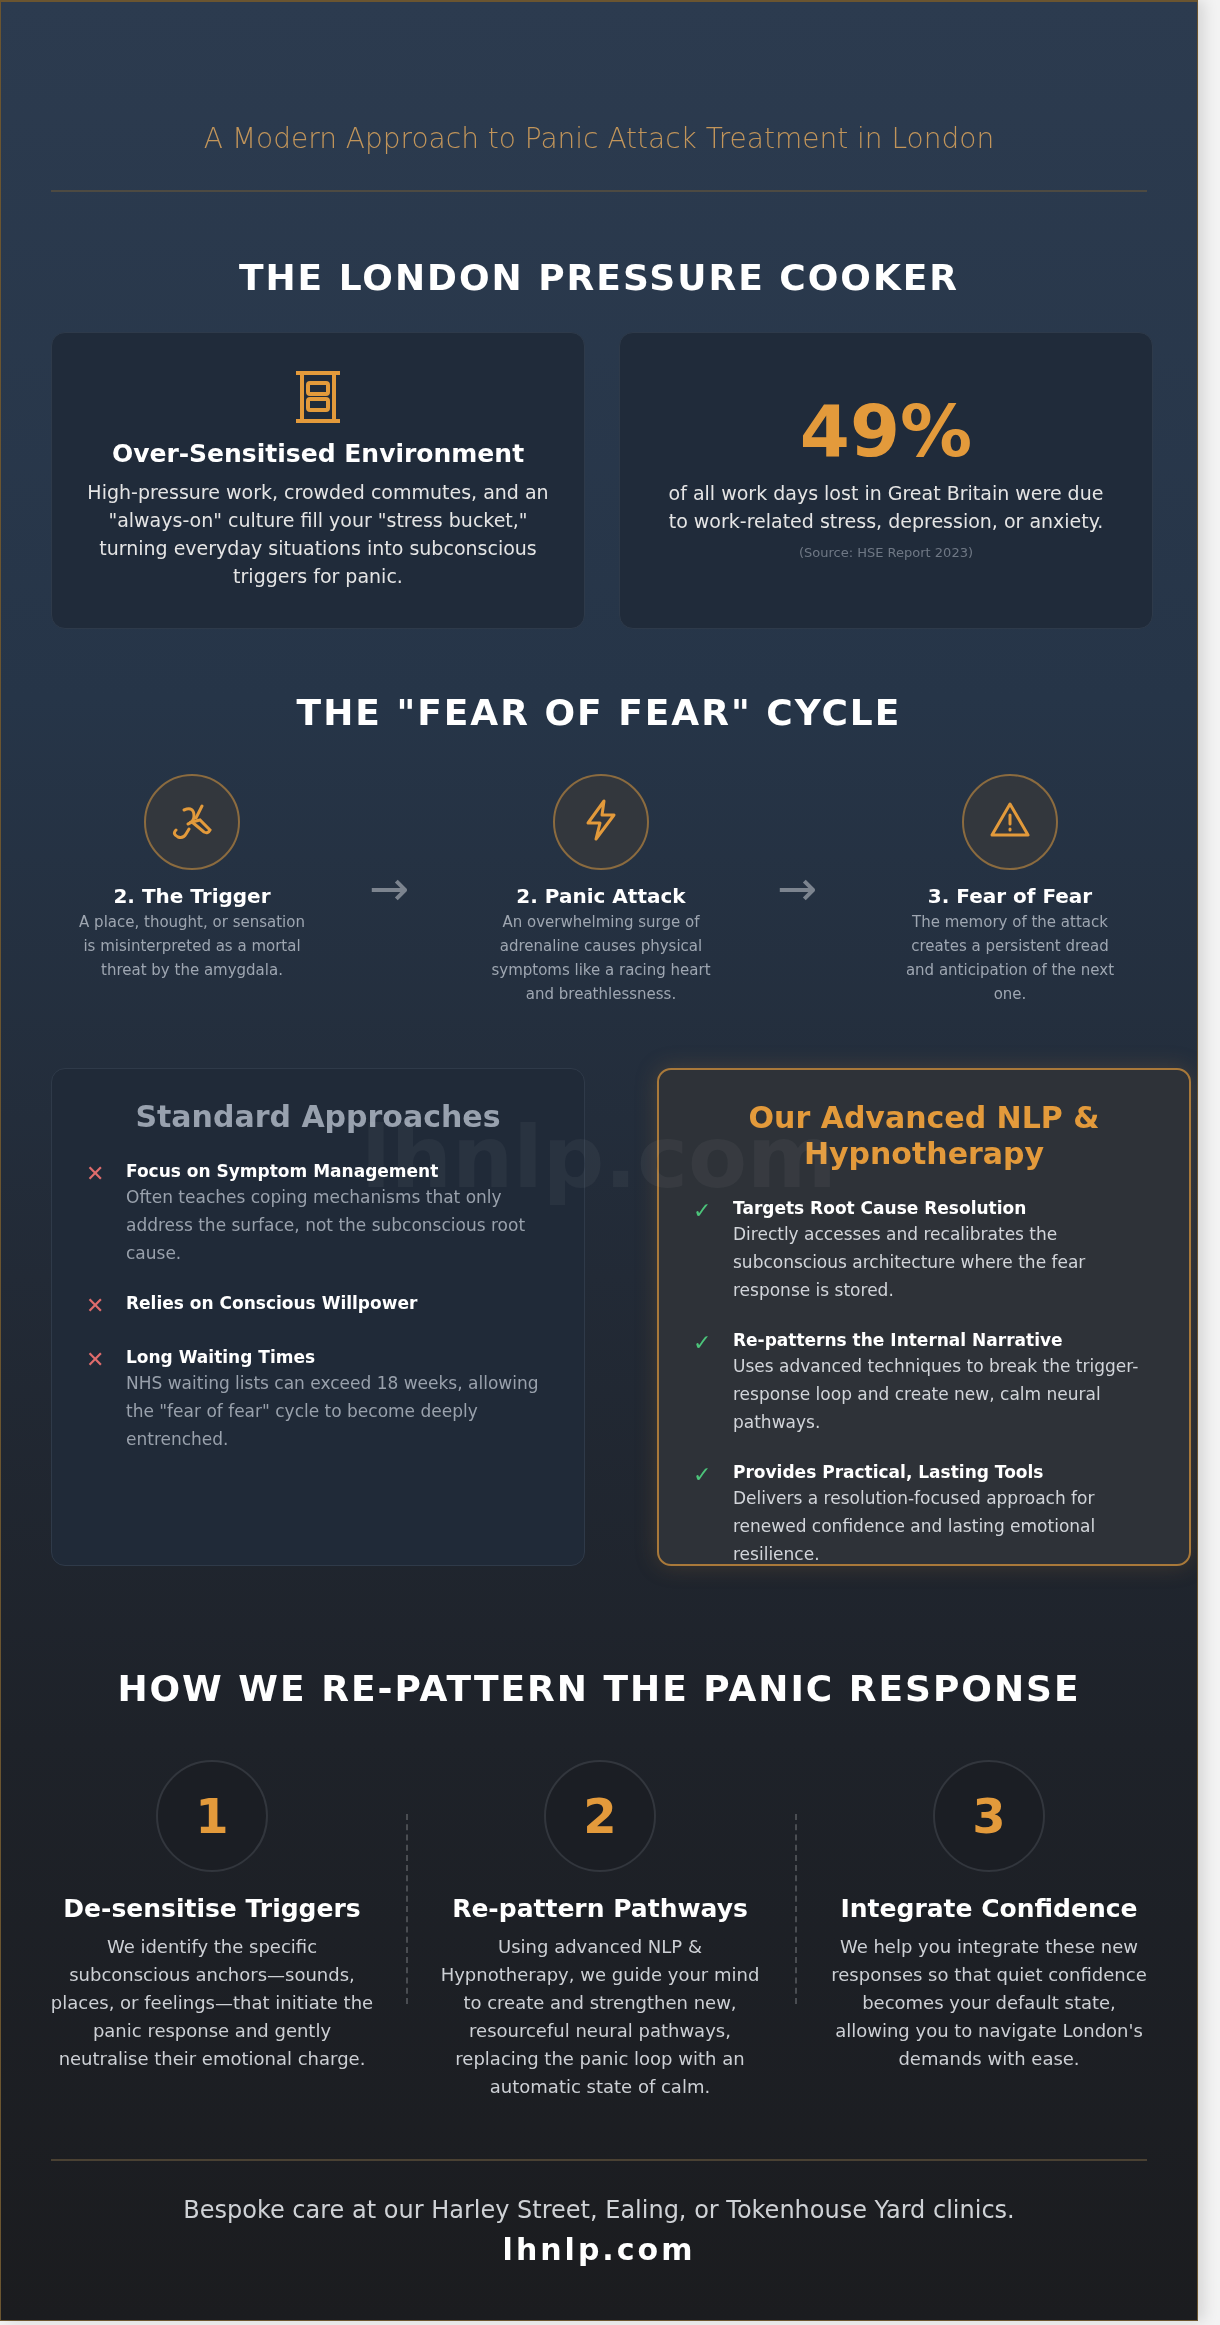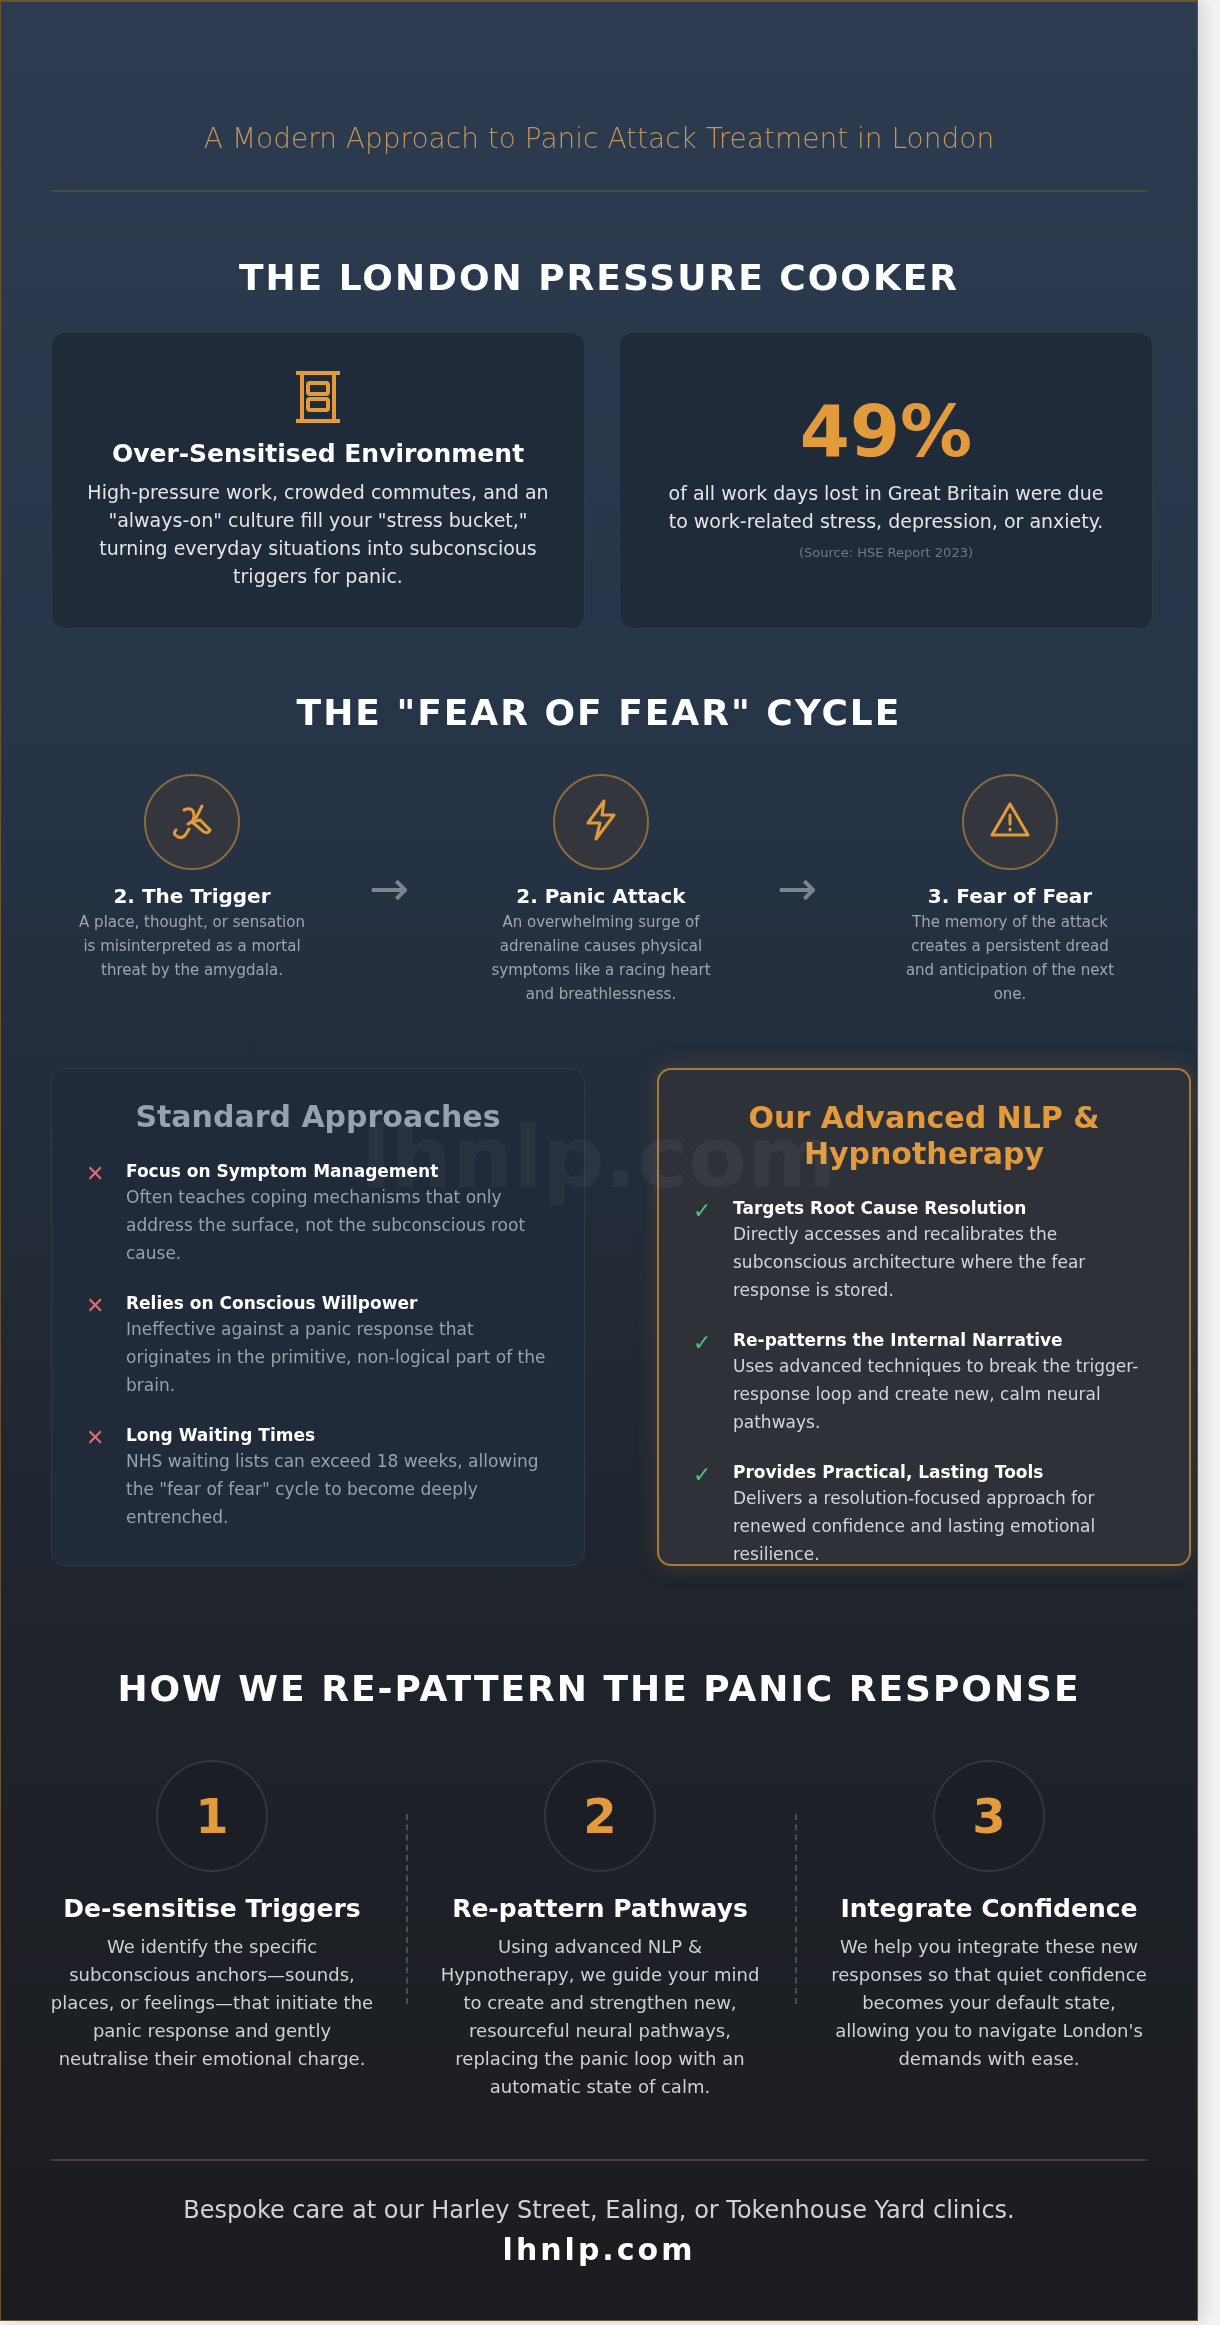--- a/index.html
+++ b/index.html
@@ -166,21 +166,20 @@
       <div class="cmp-mark" style="color:#e06c6c;">✕</div>
       <div class="cmp-body">
           <div class="t">Focus on Symptom Management</div>
           <div class="d">Often teaches coping mechanisms that only address the surface, not the subconscious root cause.</div>
         </div>
     </div>
     <div class="cmp-item">
       <div class="cmp-mark" style="color:#e06c6c;">✕</div>
       <div class="cmp-body">
           <div class="t">Relies on Conscious Willpower</div>
-          <div class="d">Ineffective against a panic response that originates in the primitive, non-logical part of the brain.</div>
         </div>
     </div>
     <div class="cmp-item">
       <div class="cmp-mark" style="color:#e06c6c;">✕</div>
       <div class="cmp-body">
           <div class="t">Long Waiting Times</div>
           <div class="d">NHS waiting lists can exceed 18 weeks, allowing the "fear of fear" cycle to become deeply entrenched.</div>
         </div>
     </div>
   </div>

